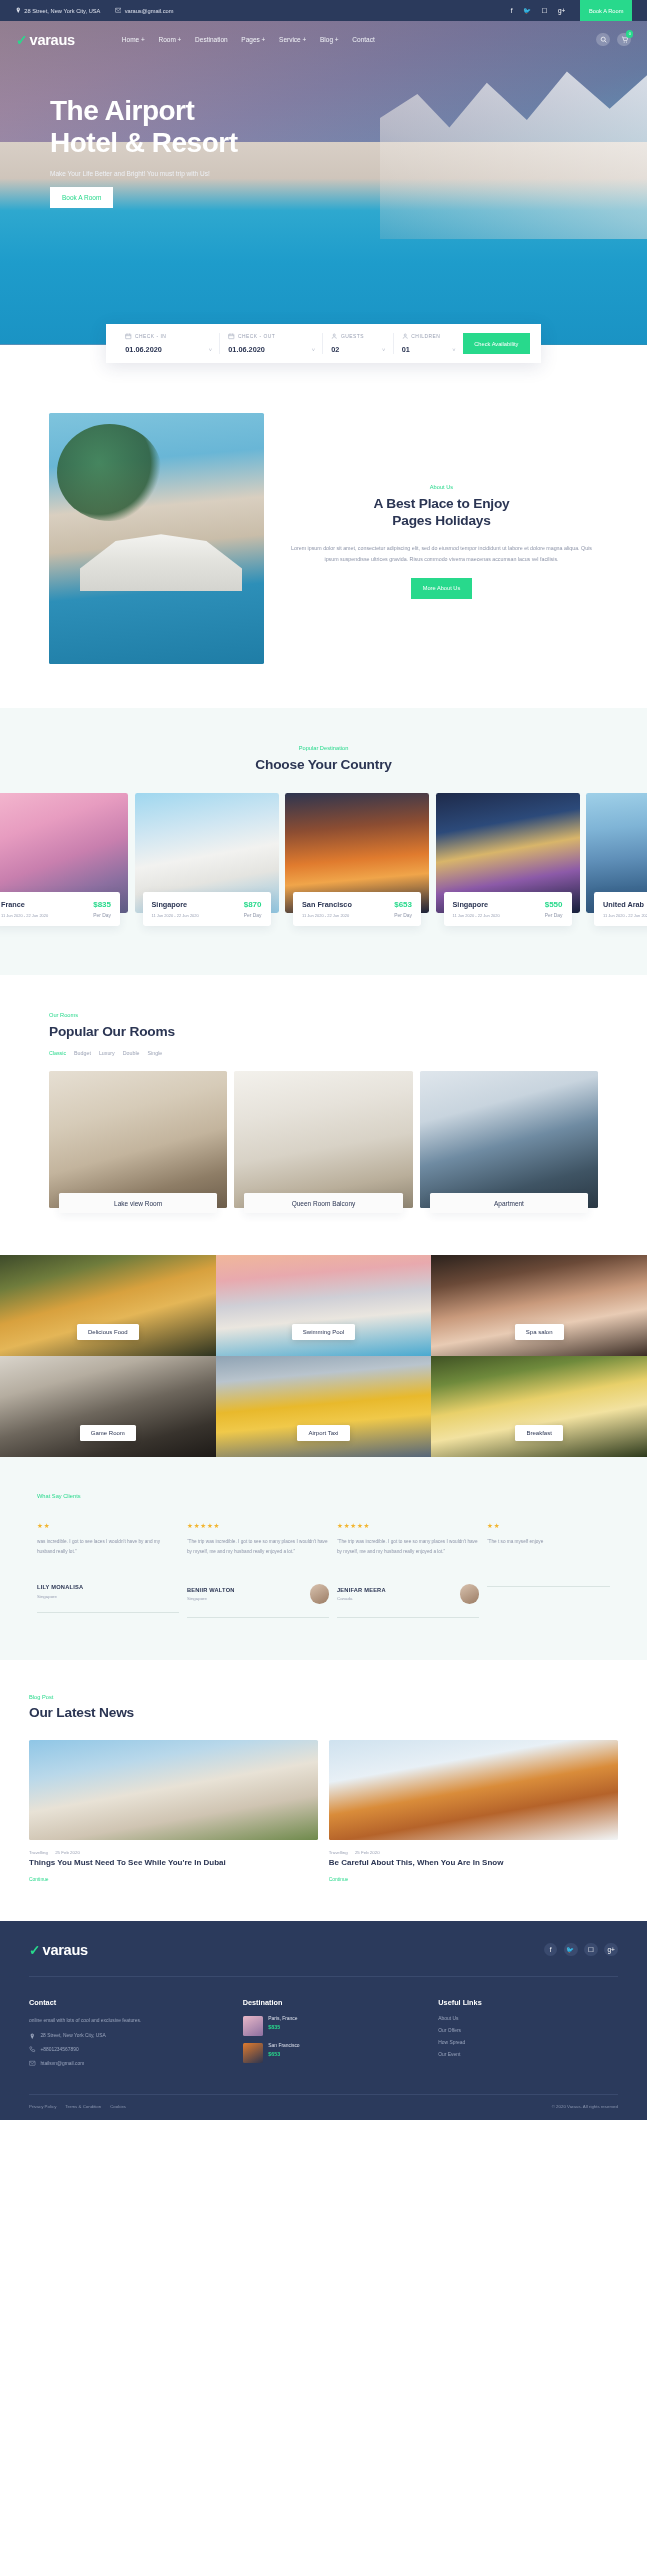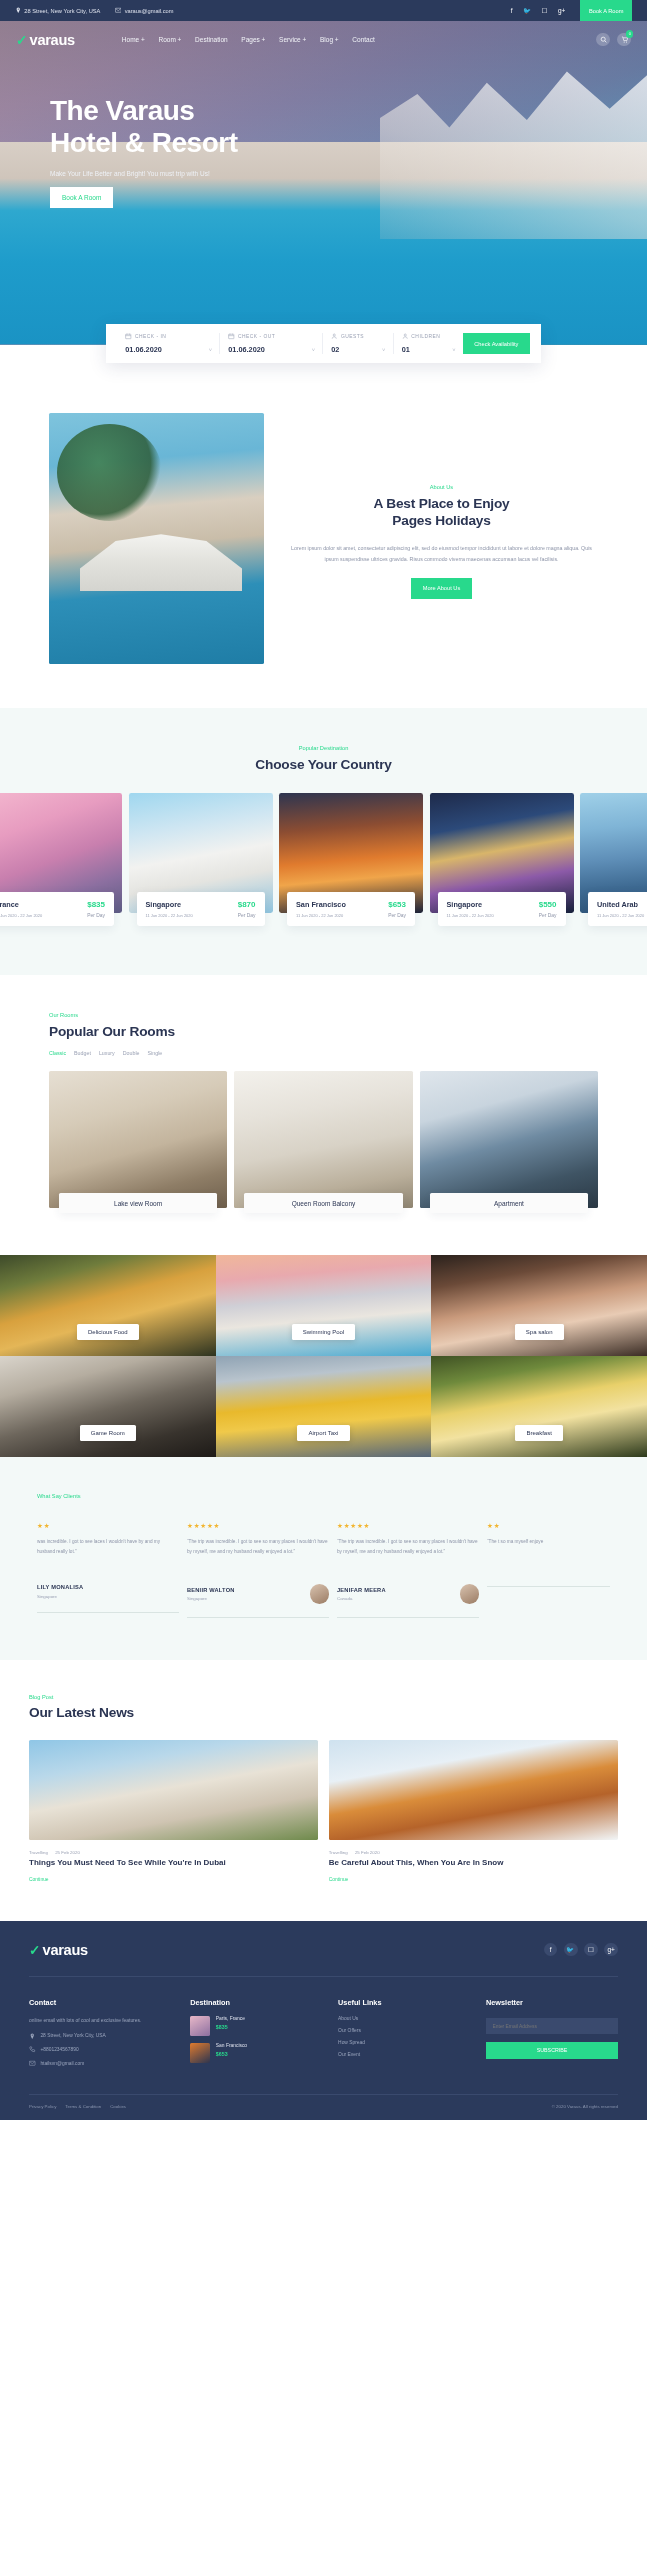--- a/index.html
+++ b/index.html
@@ -62,21 +62,21 @@
   .about-img:before{content:"";position:absolute;left:8px;top:11.3px;width:105px;height:97px;border-radius:50%;
      background:radial-gradient(circle at 40% 40%,#3f7d4a,#2d5c37 60%,transparent 72%);opacity:.85;}
   .about-img:after{content:"";position:absolute;left:31px;top:121px;width:162px;height:57px;
      background:linear-gradient(180deg,#f3f3f0 0%,#e3e3de 45%,#d4d4cf 100%);
      clip-path:polygon(0 60%,22% 12%,50% 0,78% 12%,100% 60%,100% 100%,0 100%);}
   .about-txt{flex:1;text-align:center;padding-top:4.9px;}
   .about-txt h2.sec{margin-bottom:13px;}
   .btn-green{background:#28d98c;color:#fff;border:none;font-size:5.7px;padding:7.3px 11.3px;margin-top:13px;cursor:pointer;}
 
   
-  .dest{background:#f3f9f8;padding:37px 10px 49px;}
+  .dest{background:#f3f9f8;padding:37px 16px 49px;}
   .dest-head{text-align:center;margin-bottom:19.4px;}
   .dest-row{display:flex;gap:6.5px;padding:0 0 0 0;margin-left:-32px;}
   .dcard{width:144px;flex:0 0 144px;position:relative;}
   .dimg{height:120px;border-radius:2.4px;}
   .d0 .dimg{background:linear-gradient(160deg,#f4b8cf 0%,#e79cc0 30%,#c87fae 55%,#8c6fa0 78%,#5d5c84 100%);}
   .d1 .dimg{background:linear-gradient(170deg,#9fd7ef 0%,#cfe6f2 30%,#f2f2f0 52%,#e4e4e0 70%,#8fc4de 100%);}
   .d2 .dimg{background:linear-gradient(175deg,#2d3550 0%,#8c4d32 30%,#e07b2e 55%,#f0a54a 70%,#1c2238 100%);}
   .d3 .dimg{background:linear-gradient(170deg,#1e2a4a 0%,#2c4a7a 28%,#d8b56a 48%,#8c5aa8 70%,#16203a 100%);}
   .d4 .dimg{background:linear-gradient(175deg,#9fd0e8 0%,#7fb4d6 28%,#5f8fb8 52%,#3e6a92 74%,#2a4d70 100%);}
   .dinfo{background:#fff;border-radius:2.4px;box-shadow:0 2.4px 9.7px rgba(40,50,90,.08);margin:-21px 8px 0;padding:7.3px 9px;position:relative;display:flex;justify-content:space-between;align-items:flex-start;}
@@ -215,21 +215,21 @@
               <path d="M2 2h2l2 8h7l2-6H5" fill="none" stroke="#fff" stroke-width="1.4"></path>
               <circle cx="7" cy="13" r="1.2" fill="#fff"></circle>
               <circle cx="12" cy="13" r="1.2" fill="#fff"></circle>
             </svg>
           <span class="badge">0</span>
         </div>
       </div>
     </div>
     <div class="hero-body">
       <h1>
-        <span>The Varaus</span><br>
+        <span>The Airport</span><br>
         <span>Hotel &amp; Resort</span>
       </h1>
       <div class="hero-sub">Make Your Life Better and Bright! You must trip with Us!</div>
       <button class="btn-hero">Book A Room</button>
     </div>
   </div>
 
   <div class="bookwrap">
     <div class="bookbar">
       <div class="bk">
@@ -548,25 +548,20 @@
       </div>
 
       <div class="fcol">
         <div class="fttl">Useful Links</div>
         <div class="flink">About Us</div>
         <div class="flink">Our Offers</div>
         <div class="flink">How Spread</div>
         <div class="flink">Our Event</div>
       </div>
 
-      <div class="fcol">
-        <div class="fttl">Newsletter</div>
-        <input class="finput" placeholder="Enter Email Address" style="">
-        <button class="fsub">SUBSCRIBE</button>
-      </div>
     </div>
 
     <div class="fbottom">
       <div class="lnks">
         <span>Privacy Policy</span>
         <span>Terms &amp; Condition</span>
         <span>Cookies</span>
       </div>
       <div>© 2020 Varaus. All rights reserved</div>
     </div>

